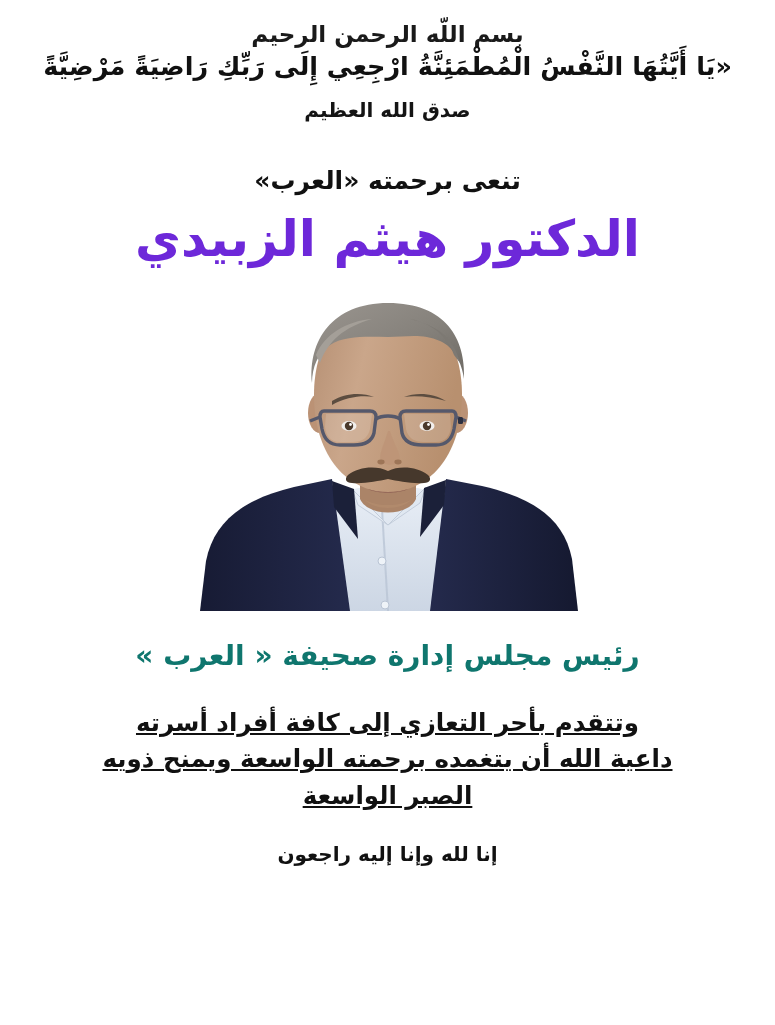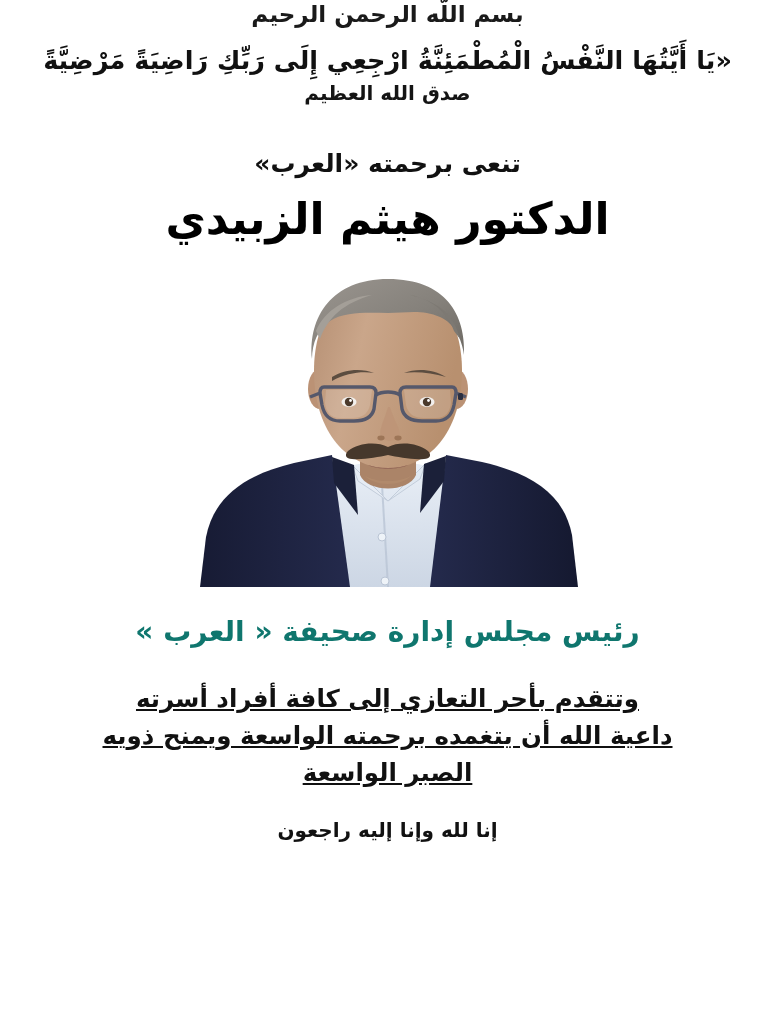--- a/index.html
+++ b/index.html
@@ -23,69 +23,69 @@
     box-sizing: border-box;
     display: flex;
     flex-direction: column;
     align-items: center;
     background: #ffffff;
     position: relative;
   }
 
   
   .basmala {
-    margin-top: 0;
+    margin-top: 20px;
     font-size: 23px;
     font-weight: 600;
     letter-spacing: 0;
     line-height: 1.25;
     text-align: center;
     color: #1a1a1a;
   }
 
   .verse {
-    margin-top: 14px;
+    margin-top: 0;
     text-align: center;
     font-size: 25.5px;
     font-weight: 700;
     line-height: 1.38;
     color: #111111;
     width: 700px;
   }
   .verse-line {
     display: block;
     white-space: nowrap;
   }
   .verse-line-1 { font-size: 25.5px; }
   .verse-line-2 { font-size: 25.5px; }
 
   .sadaqa {
-    margin-top: 3px;
+    margin-top: 14px;
     font-size: 20px;
     font-weight: 700;
     text-align: center;
     color: #141414;
   }
 
   
   .announce {
     margin-top: 44px;
     font-size: 25px;
     font-weight: 700;
     text-align: center;
     color: #111111;
   }
 
   .deceased-name {
     margin-top: 17px;
-    font-size: 44px;
+    font-size: 50px;
     font-weight: 800;
     letter-spacing: -0.5px;
     text-align: center;
-    color: #000000;
+    color: #6d28d9;
     line-height: 1.1;
   }
 
   
   .portrait-wrap {
     margin-top: 26px;
     width: 412px;
     height: 318px;
     position: relative;
     overflow: hidden;

